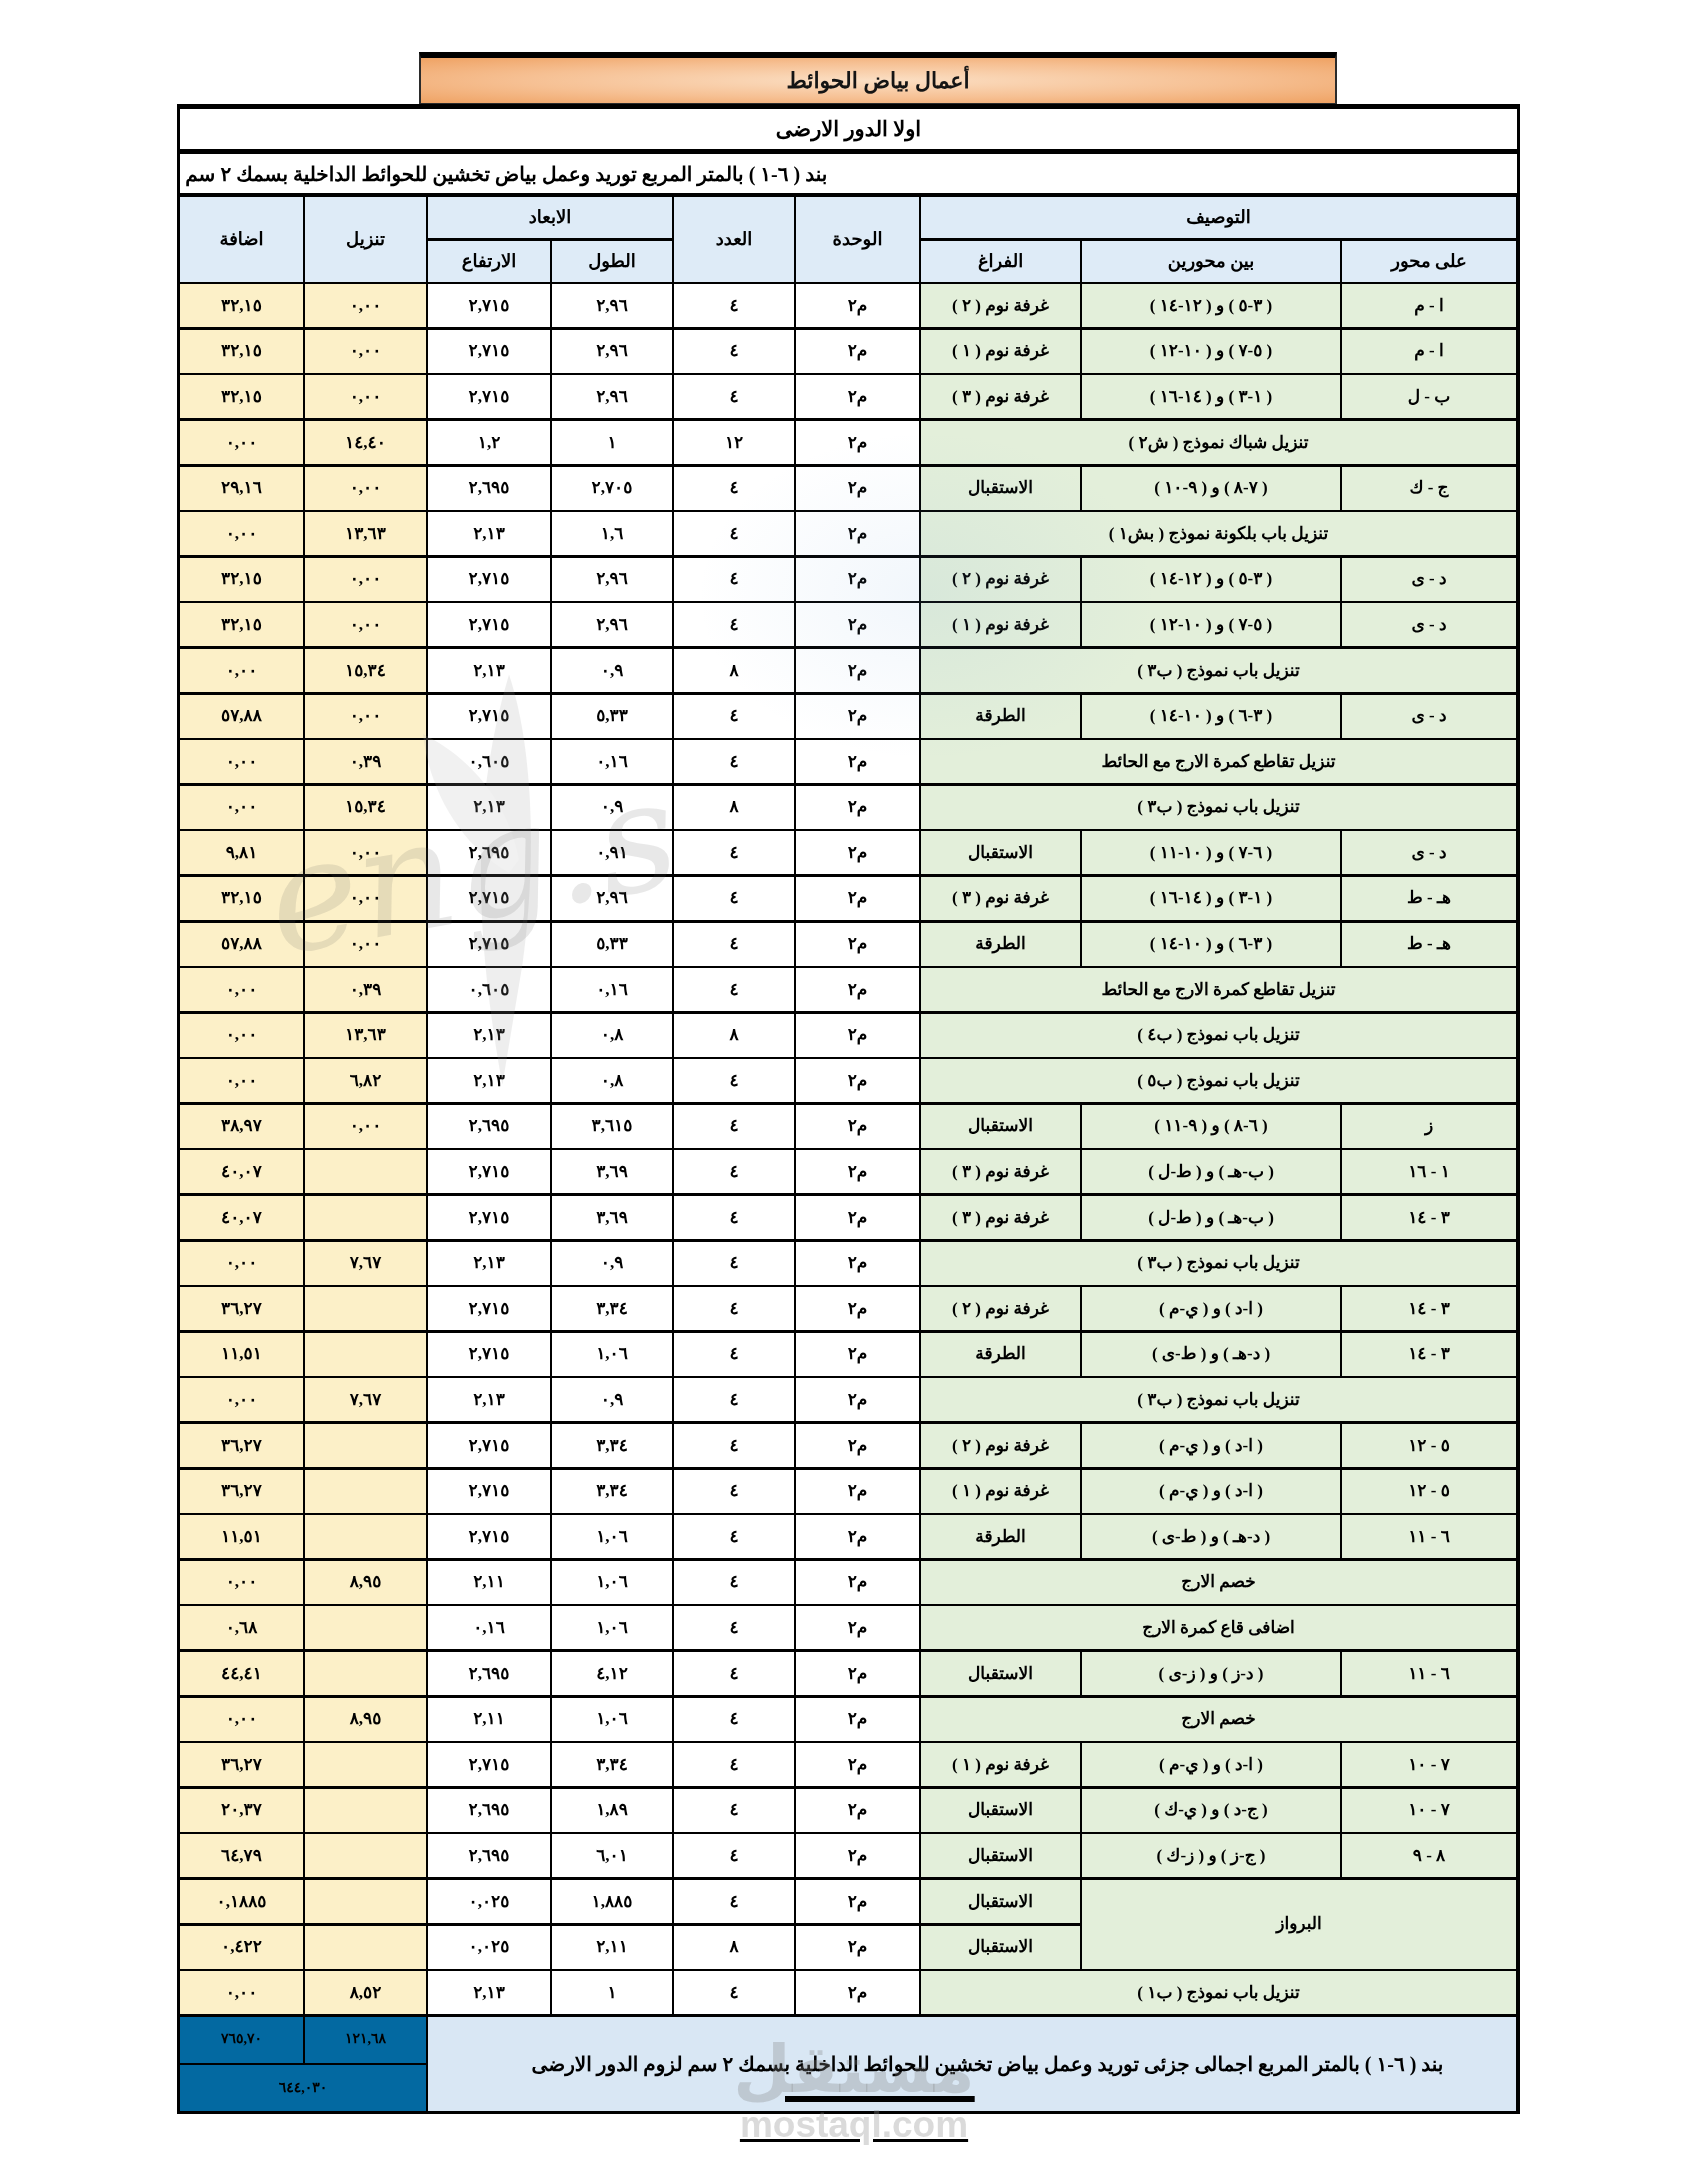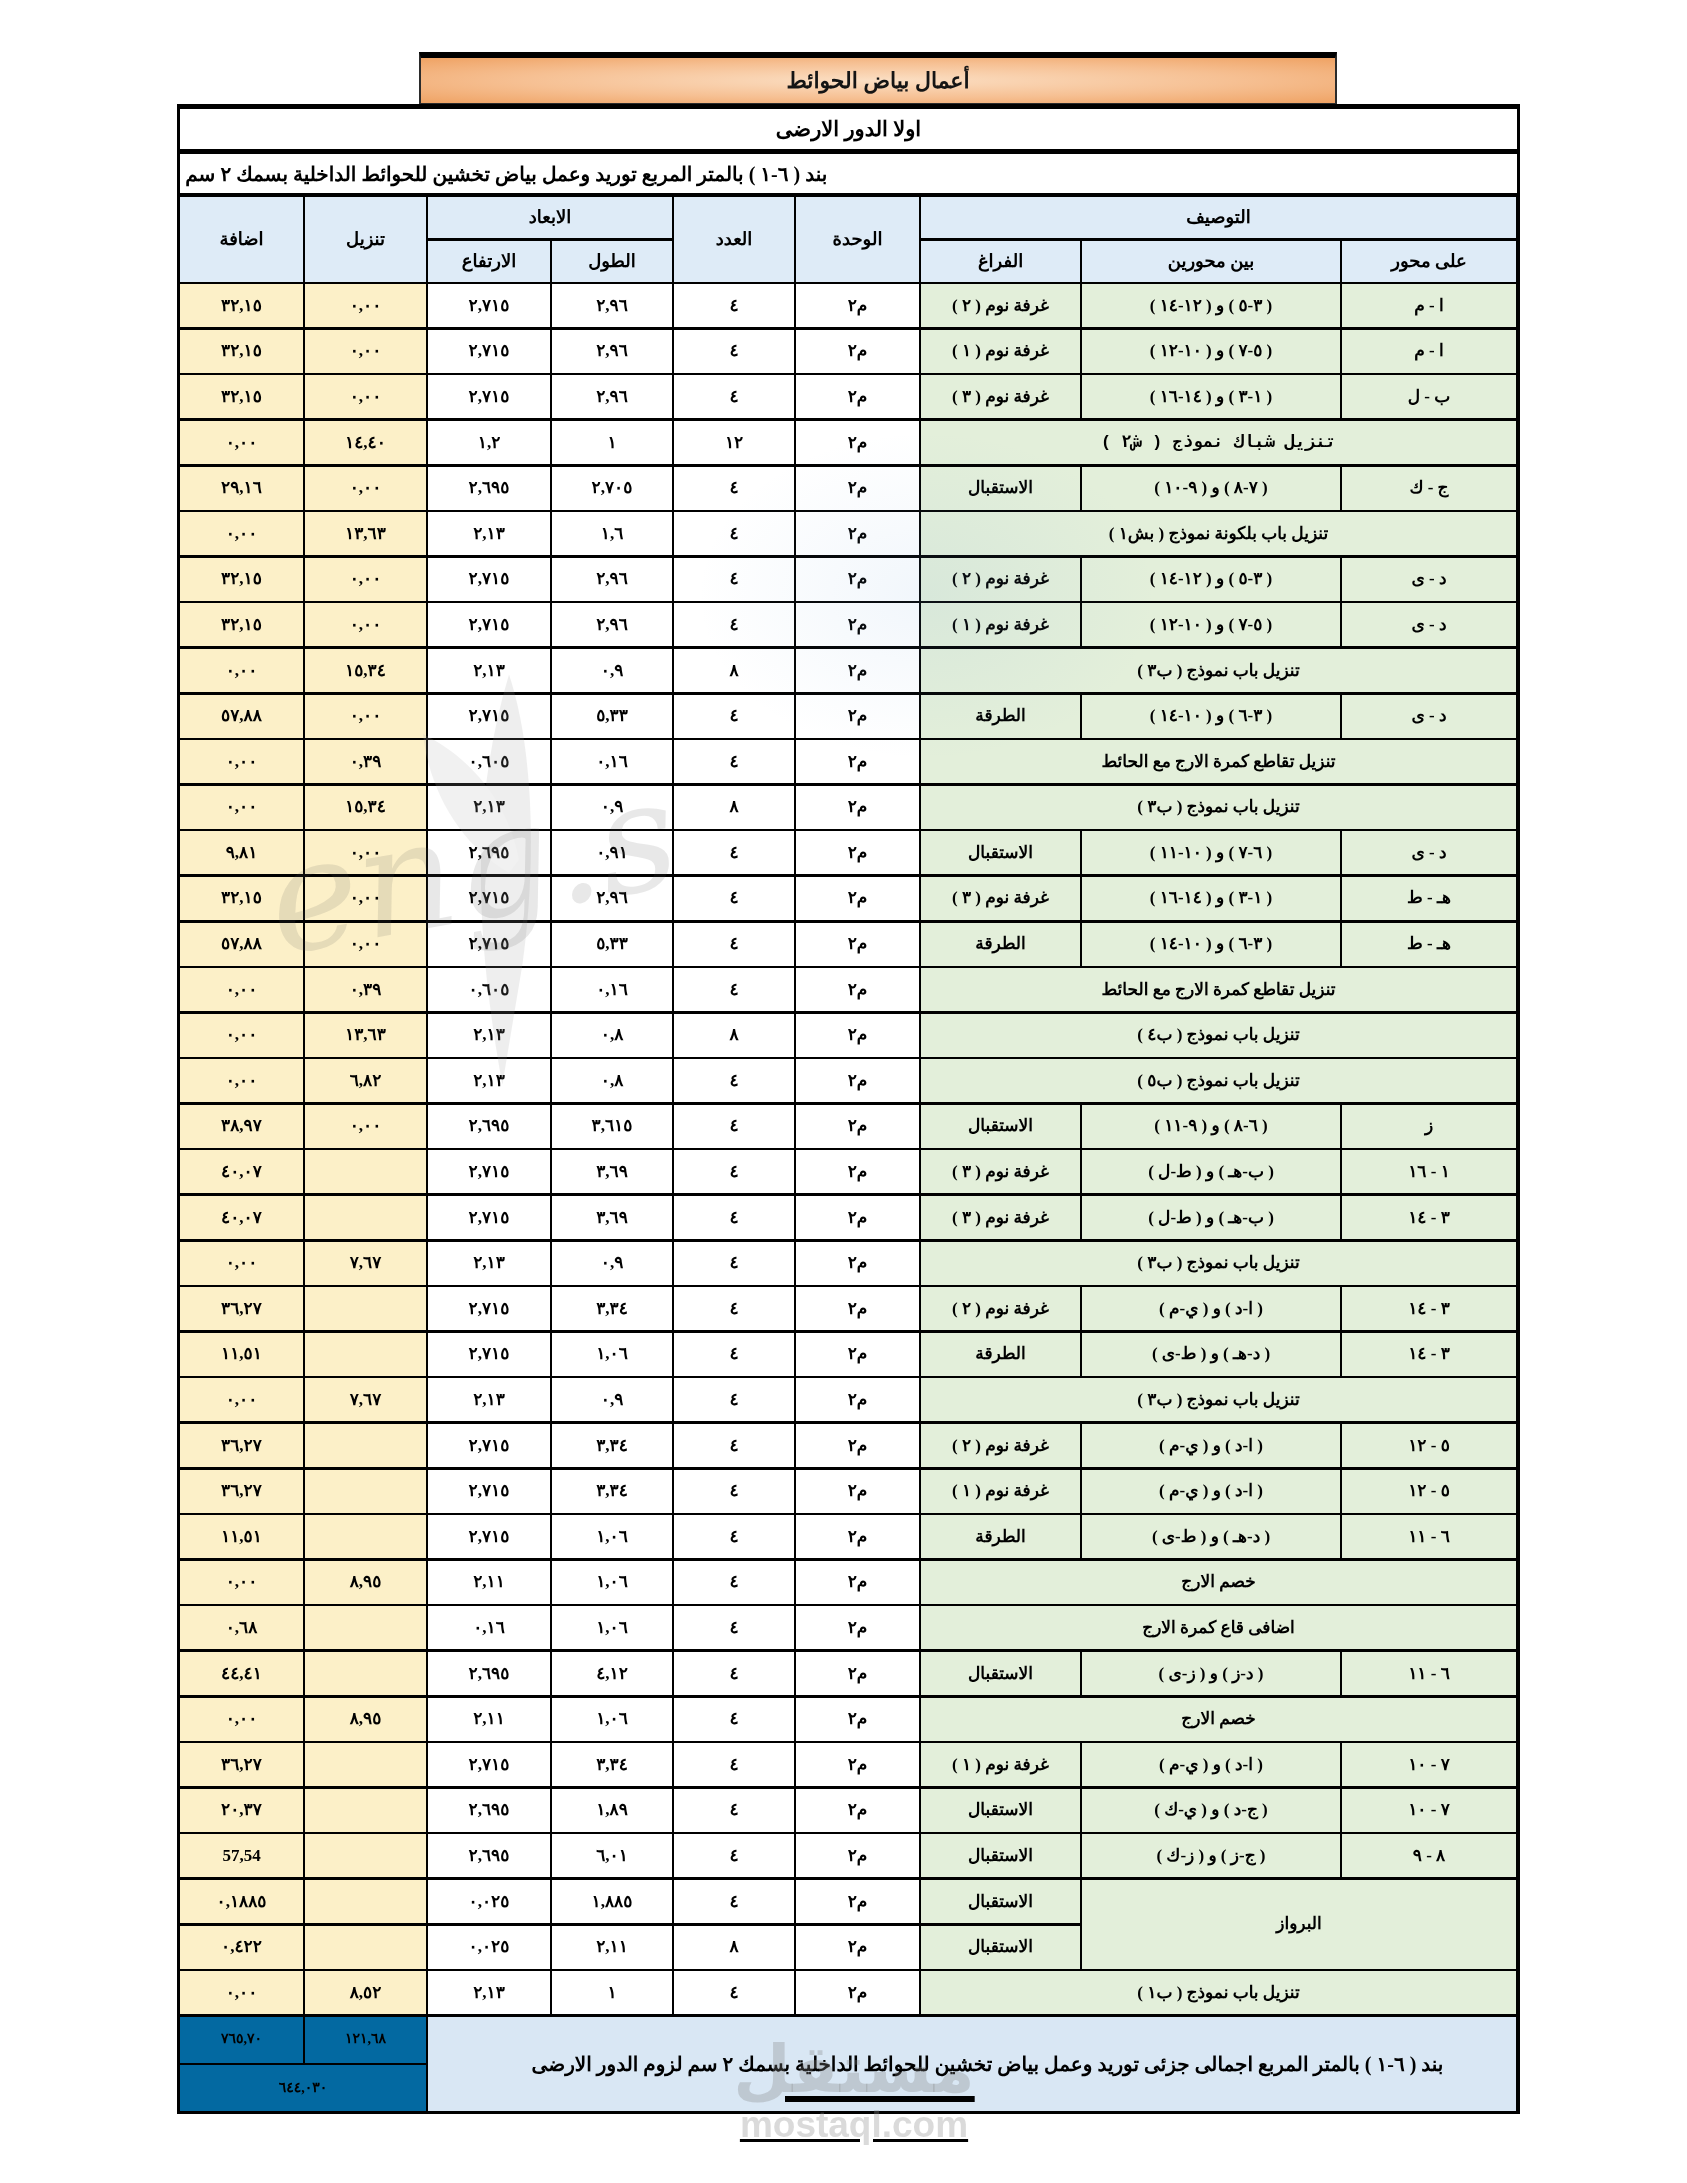--- a/index.html
+++ b/index.html
@@ -148,21 +148,21 @@
       <div class="cell w">م٢</div>
       <div class="cell g">غرفة نوم ( ٣ )</div>
       <div class="cell g">( ١-٣ ) و ( ١٤-١٦ )</div>
       <div class="cell g">ب - ل</div>
       <div class="cell y">٠,٠٠</div>
       <div class="cell y">١٤,٤٠</div>
       <div class="cell w">١,٢</div>
       <div class="cell w">١</div>
       <div class="cell w">١٢</div>
       <div class="cell w">م٢</div>
-      <div class="cell g" style="grid-column: 7 / span 3; font-family: Liberation Mono, monospace;">تنزيل شباك نموذج ( ش٢ )</div>
+      <div class="cell g" style="grid-column: 7 / span 3;">تنزيل شباك نموذج ( ش٢ )</div>
       <div class="cell y">٢٩,١٦</div>
       <div class="cell y">٠,٠٠</div>
       <div class="cell w">٢,٦٩٥</div>
       <div class="cell w">٢,٧٠٥</div>
       <div class="cell w">٤</div>
       <div class="cell w">م٢</div>
       <div class="cell g">الاستقبال</div>
       <div class="cell g">( ٧-٨ ) و ( ٩-١٠ )</div>
       <div class="cell g">ج - ك</div>
       <div class="cell y">٠,٠٠</div>
@@ -395,21 +395,21 @@
       <div class="cell g">٧ - ١٠</div>
       <div class="cell y">٢٠,٣٧</div>
       <div class="cell y"></div>
       <div class="cell w">٢,٦٩٥</div>
       <div class="cell w">١,٨٩</div>
       <div class="cell w">٤</div>
       <div class="cell w">م٢</div>
       <div class="cell g">الاستقبال</div>
       <div class="cell g">( ج-د ) و ( ي-ك )</div>
       <div class="cell g">٧ - ١٠</div>
-      <div class="cell y">57,54</div>
+      <div class="cell y">٦٤,٧٩</div>
       <div class="cell y"></div>
       <div class="cell w">٢,٦٩٥</div>
       <div class="cell w">٦,٠١</div>
       <div class="cell w">٤</div>
       <div class="cell w">م٢</div>
       <div class="cell g">الاستقبال</div>
       <div class="cell g">( ج-ز ) و ( ز-ك )</div>
       <div class="cell g">٨ - ٩</div>
       <div class="cell y">٠,١٨٨٥</div>
       <div class="cell y"></div>

